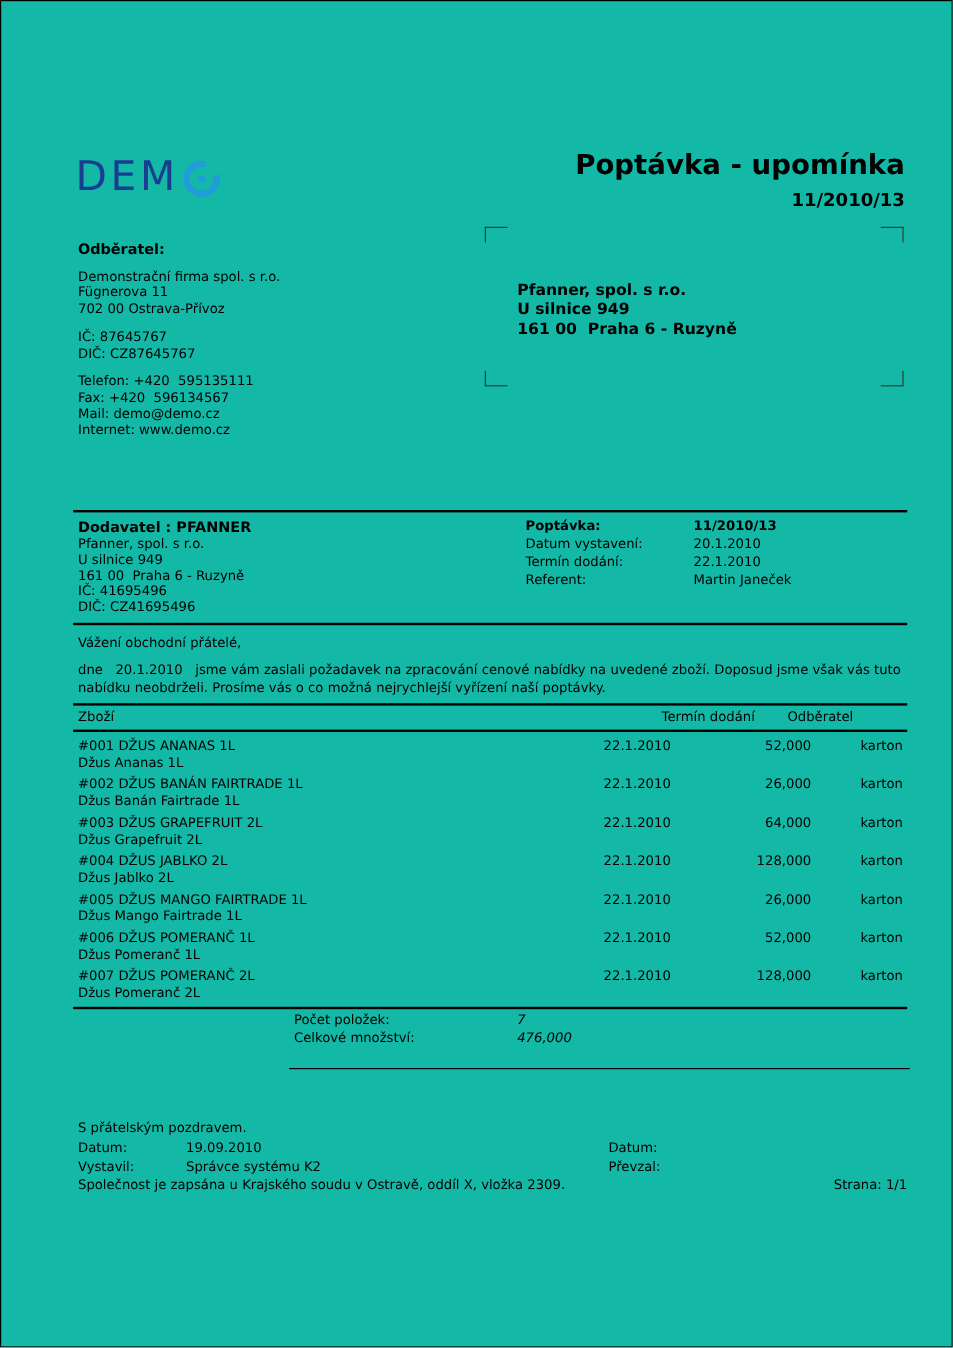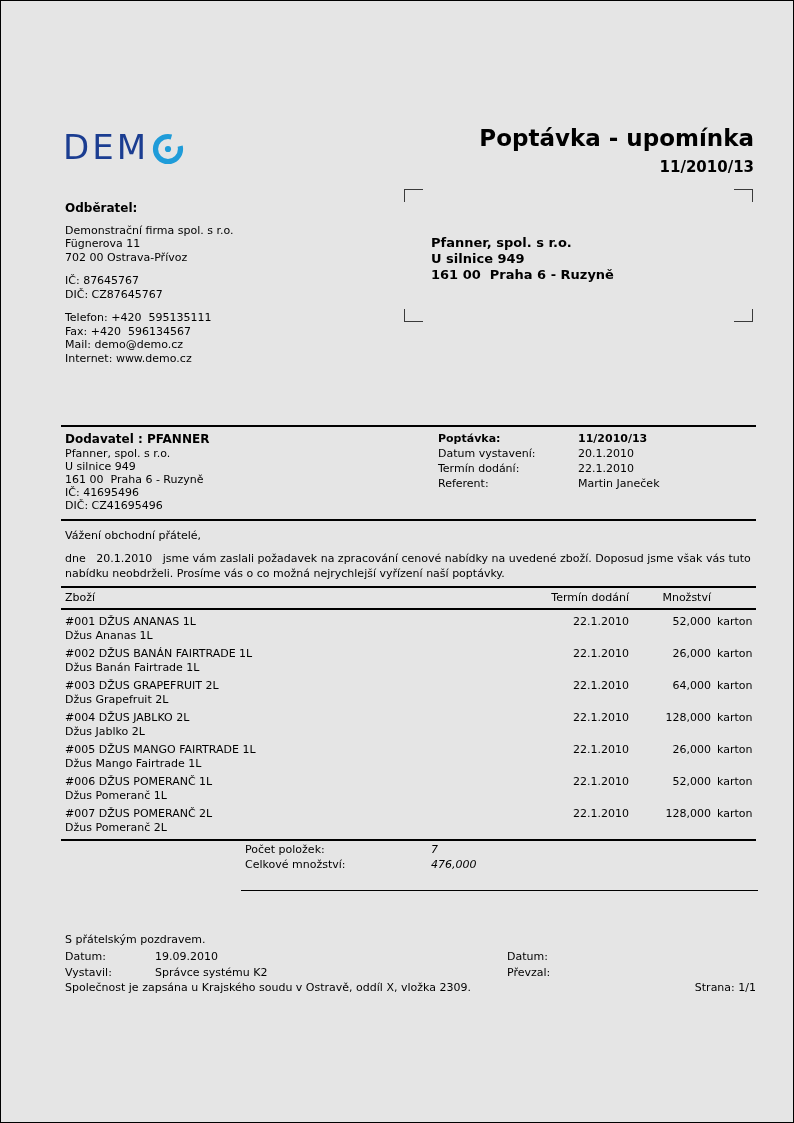--- a/index.html
+++ b/index.html
@@ -1,20 +1,20 @@
 <!DOCTYPE html>
 <html><head>
 <meta charset="utf-8">
 <style>
   * { margin:0; padding:0; box-sizing:border-box; }
   html,body { background:#fff; }
   .page {
     position:relative;
     width:794px; height:1123px;
-    background:#e5e5e5;
+    background:#14b8a6;
     border:1px solid #000;
     font-family:"DejaVu Sans","Liberation Sans",sans-serif;
     font-size:11px; color:#000;
     overflow:hidden;
   }
   .pre { white-space:pre-wrap; }
 
   
   .logo { position:absolute; left:62px; top:126px; display:flex; align-items:center; }
   .logo-text { font-size:34px; letter-spacing:3px; color:#1b3d91; line-height:40px; }
@@ -59,21 +59,21 @@
   
   .items { position:absolute; left:60px; top:585px; width:695px; border-bottom:2px solid #000; padding-bottom:5px; }
   .items-header {
     display:grid; grid-template-columns:1fr 110px 82px 45px;
     border-top:2px solid #000; border-bottom:2px solid #000;
     padding:3px 0 4px 0; line-height:13px;
   }
   .items-header .h-item { padding-left:4px; }
   .items-header .h-date, .items-header .h-qty { text-align:right; }
   .item-row { height:32px; padding-top:5px; }
-  .item-line1 { display:grid; grid-template-columns:1fr 110px 82px 45px; line-height:13px; }
+  .item-line1 { display:grid; grid-template-columns:1fr 110px 82px 45px; line-height:13px;gap:35px; }
   .item-line1 .c-name { padding-left:4px; }
   .item-line1 .c-date, .item-line1 .c-qty { text-align:right; }
   .item-line1 .c-unit { padding-left:6px; }
   .item-line2 { padding-left:4px; line-height:16px; }
 
   
   .totals { position:absolute; left:240px; top:841px; width:517px; border-bottom:1px solid #000; padding-bottom:18px; }
   .totals-row { display:flex; line-height:15px; }
   .totals-row .lbl { width:190px; padding-left:4px; }
   .totals-row .val { font-style:italic; }
@@ -164,21 +164,21 @@
 
   <div class="letter">
     <div>Vážení obchodní přátelé,</div>
     <div class="body pre">dne   20.1.2010   jsme vám zaslali požadavek na zpracování cenové nabídky na uvedené zboží. Doposud jsme však vás tuto nabídku neobdrželi. Prosíme vás o co možná nejrychlejší vyřízení naší poptávky.</div>
   </div>
 
   <div class="items">
     <div class="items-header">
       <span class="h-item">Zboží</span>
       <span class="h-date">Termín dodání</span>
-      <span class="h-qty">Množství</span>
+      <span class="h-qty">Odběratel</span>
       <span></span>
     </div>
 
     <div class="item-row">
       <div class="item-line1">
         <span class="c-name">#001 DŽUS ANANAS 1L</span>
         <span class="c-date">22.1.2010</span>
         <span class="c-qty">52,000</span>
         <span class="c-unit">karton</span>
       </div>

